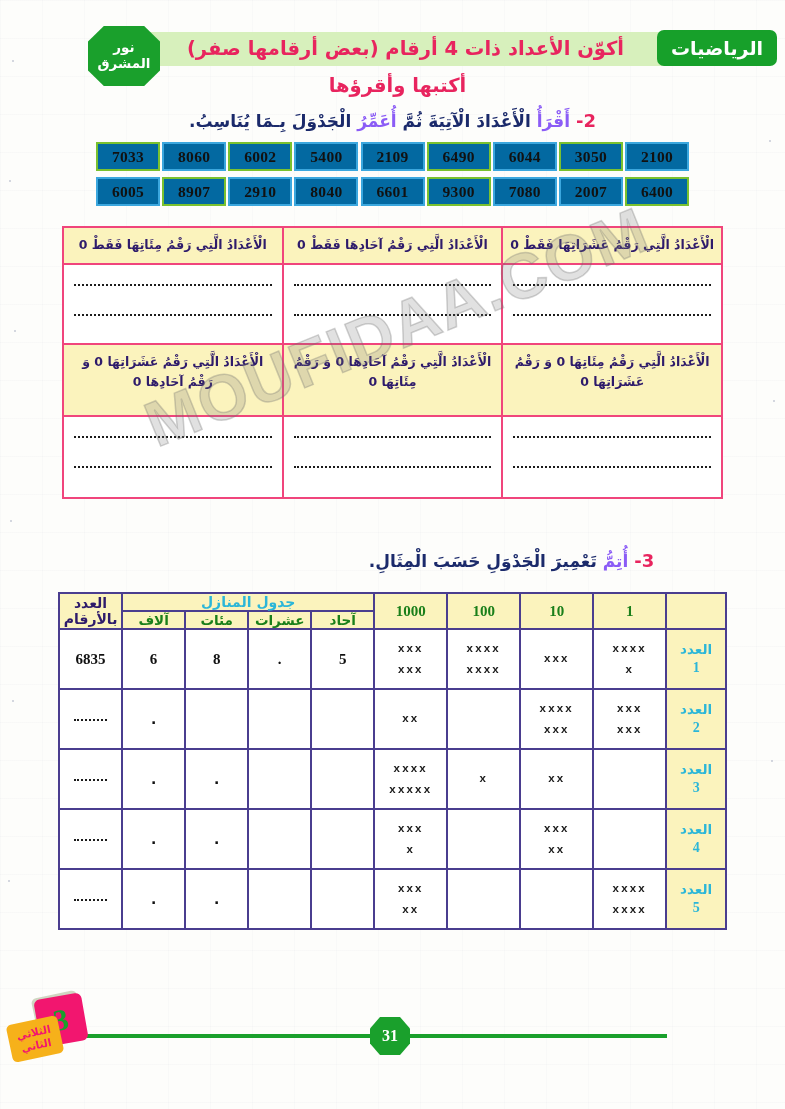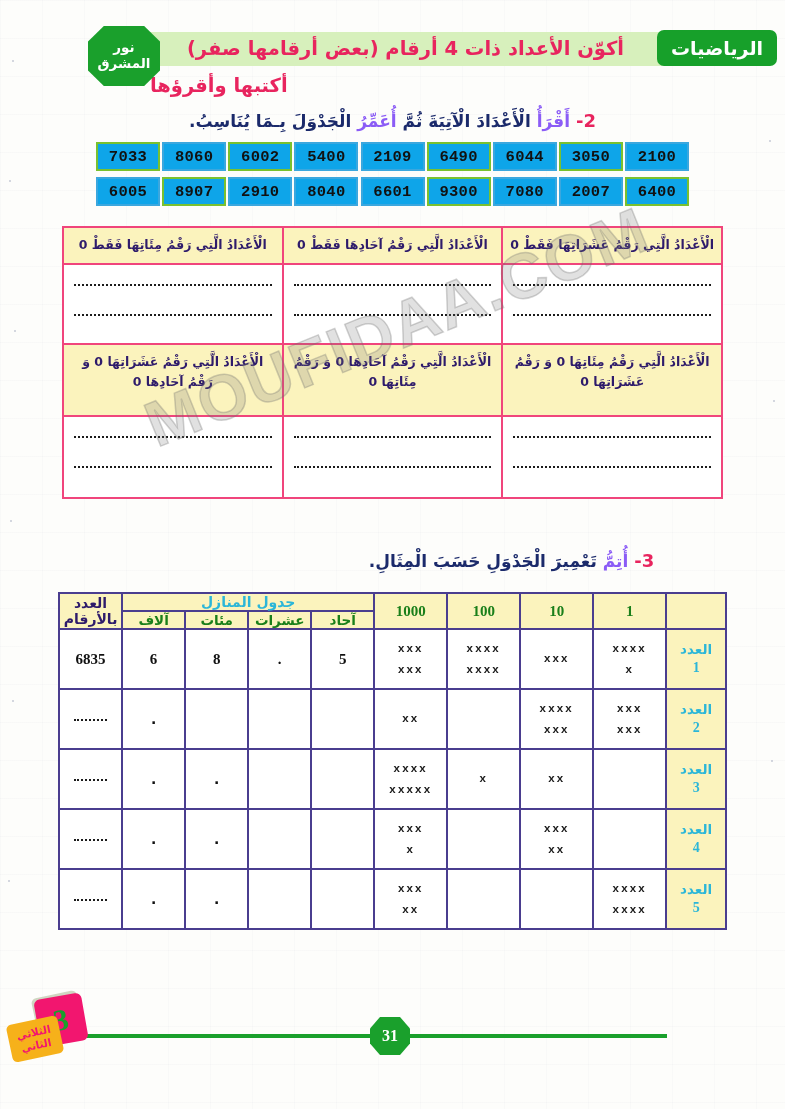--- a/index.html
+++ b/index.html
@@ -91,21 +91,21 @@
   }
   .lesson-sub {
     position: absolute;
     top: 44px;
     right: 140px;
     left: 150px;
     height: 28px;
     color: #e8245e;
     font-size: 19.5px;
     font-weight: bold;
-    text-align: left;
+    text-align: center;
     line-height: 28px;
   }
   .brand-badge {
     position: absolute;
     top: -2px;
     right: 625px;
     width: 72px;
     height: 60px;
     background: #1aa02c;
     clip-path: polygon(22% 0%, 78% 0%, 100% 26%, 100% 74%, 78% 100%, 22% 100%, 0% 74%, 0% 26%);
@@ -152,25 +152,25 @@
   .num-row {
     display: flex;
     flex-direction: row;
     justify-content: space-between;
     margin-bottom: 6px;
   }
   .num-box {
     width: 60px;
     height: 25px;
     border: 2px solid #3ba7de;
-    background: #0ea5e9;
+    background: #0369a1;
     color: #111111;
     font-size: 15.5px;
     font-weight: bold;
-    font-family: Liberation Mono, monospace;
+    font-family: Liberation Serif, serif;
     display: flex;
     align-items: center;
     justify-content: center;
     letter-spacing: .3px;
   }
   .num-box.green { border-color: #7ac12f; }
 
   
   .pink-table {
     position: absolute;

